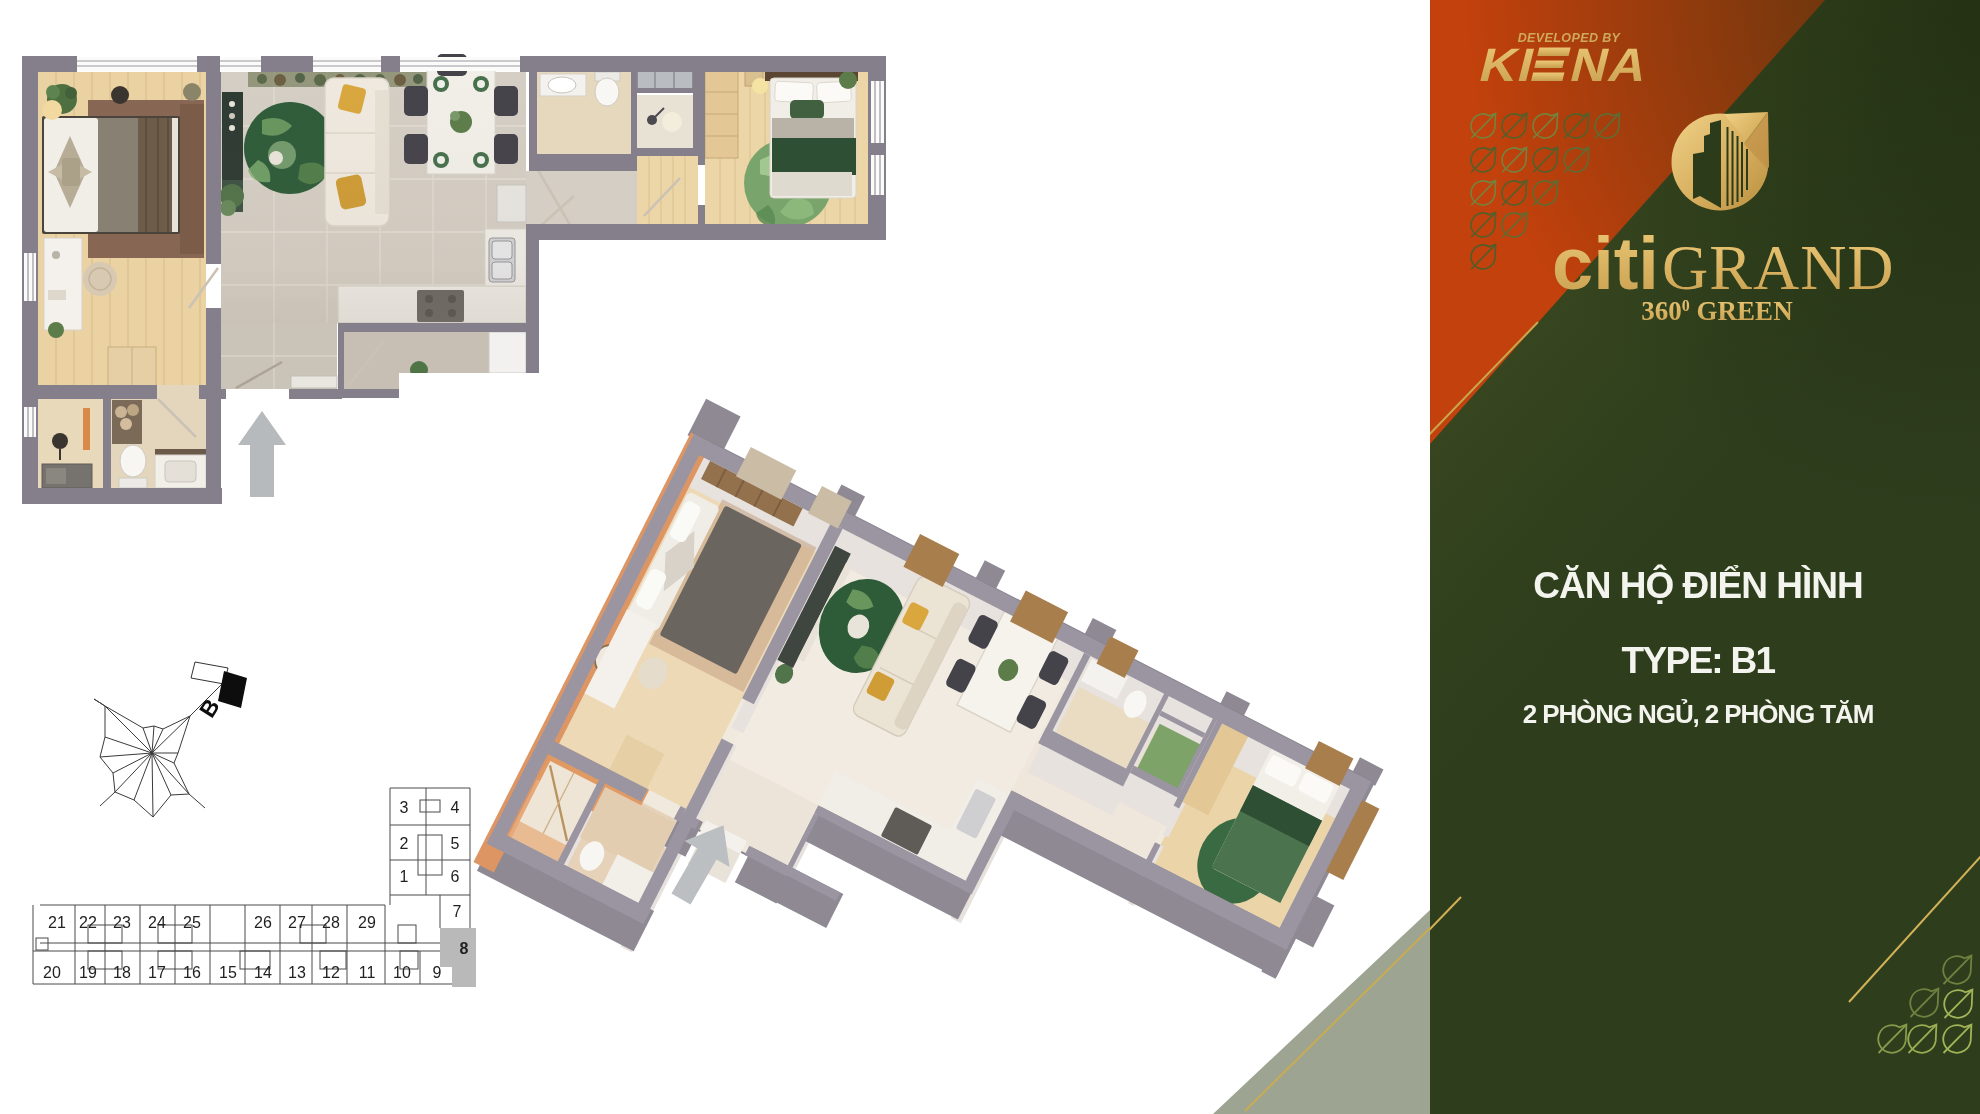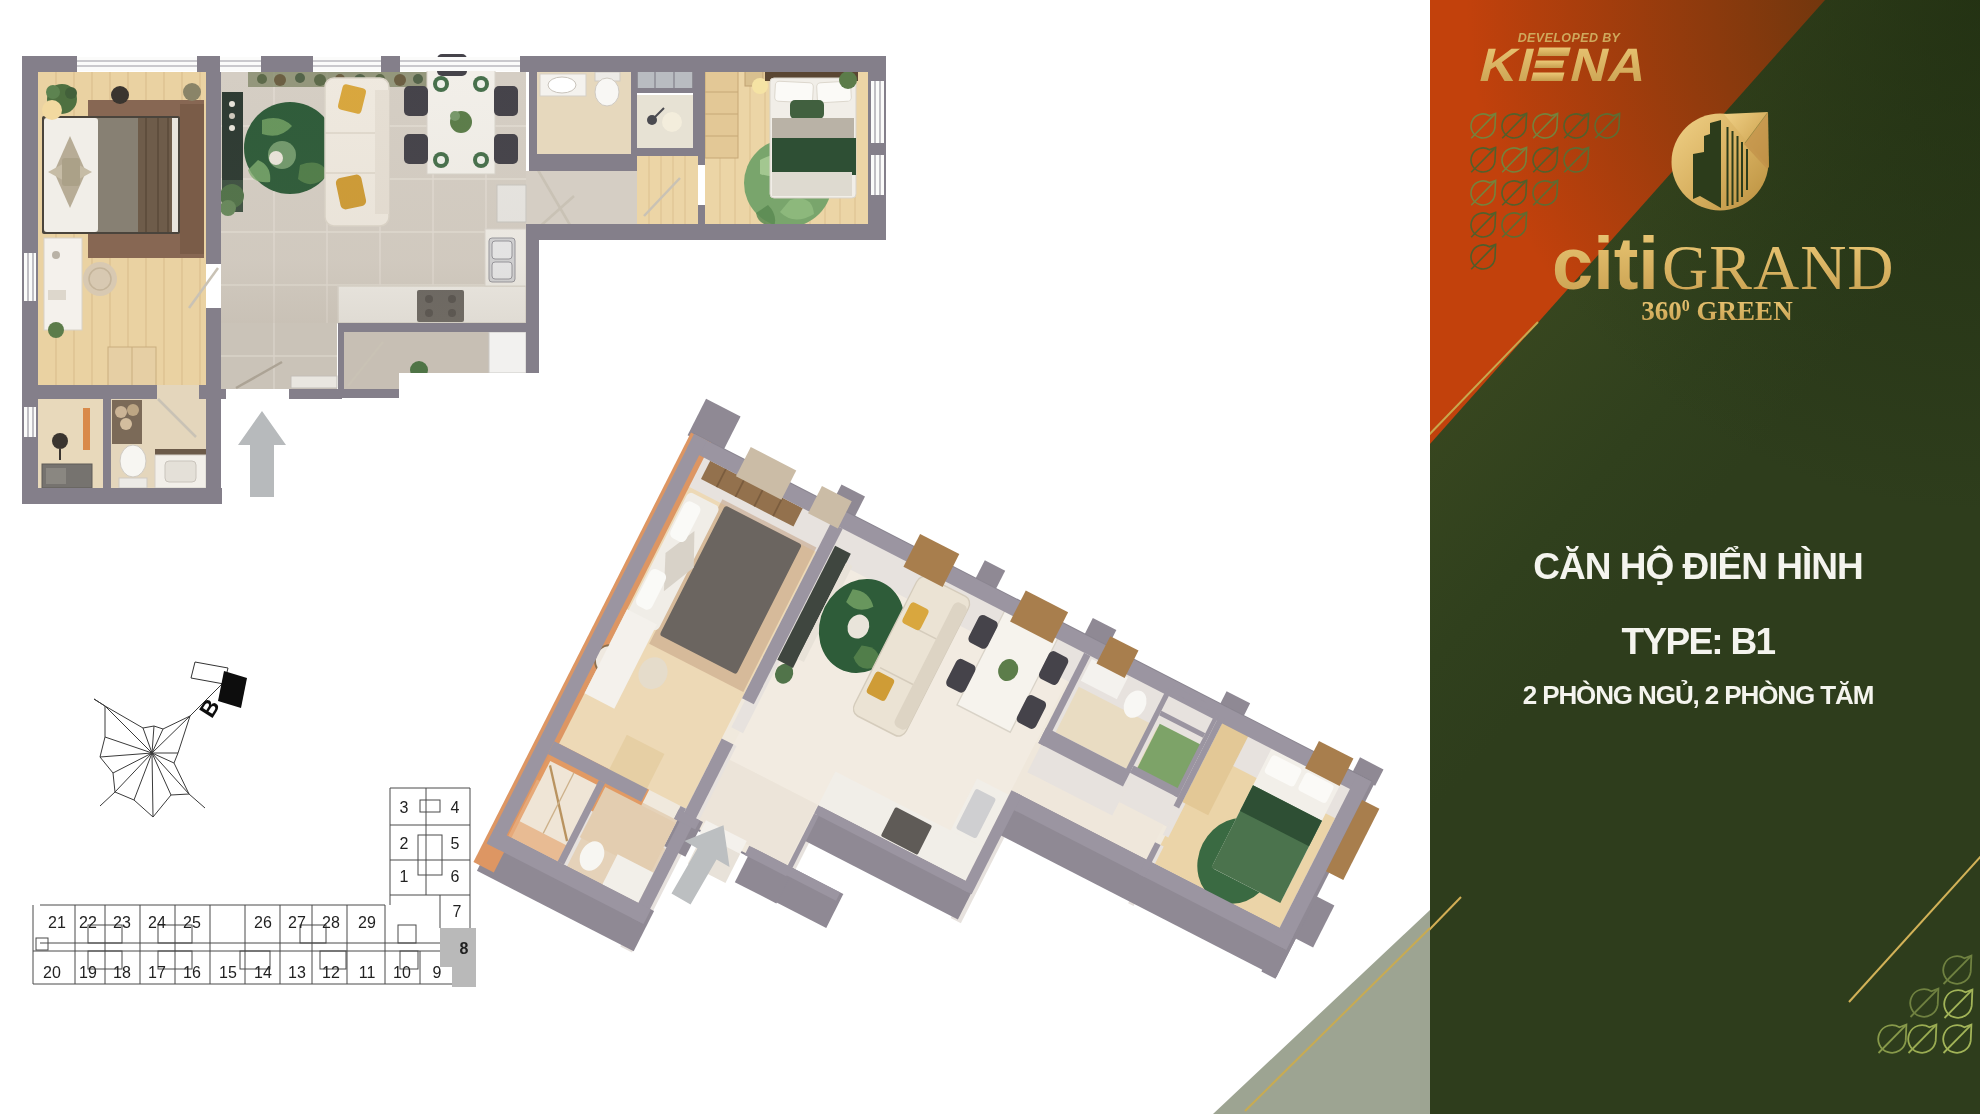--- a/index.html
+++ b/index.html
@@ -1,19 +1,19 @@
 <!DOCTYPE html>
 <html><head>
 <meta charset="utf-8">
 <style>
 html,body{margin:0;padding:0;}
 .page{position:relative;width:1980px;height:1114px;background:#ffffff;overflow:hidden;font-family:"Liberation Sans",sans-serif;}
 .abs{position:absolute;}
 .panel{position:absolute;left:1430px;top:0;width:550px;height:1114px;background:#c2410c;}
-.ptext{position:absolute;left:-7px;width:550px;text-align:center;color:#f4f4ee;font-weight:bold;}
+.ptext{position:absolute;left:-7px;width:550px;text-align:center;color:#f4f4ee;font-weight:bold;margin-top:19px;}
 </style>
 </head>
 <body>
 <div class="page">
 
 <svg class="abs" style="left:0;top:0" width="900" height="580" viewBox="0 0 900 580">
 <g id="plan2d">
 <defs>
 <linearGradient id="floorshade" x1="0" y1="0" x2="0" y2="1">
 <stop offset="0" stop-color="#8a7f6d" stop-opacity="0"></stop>

